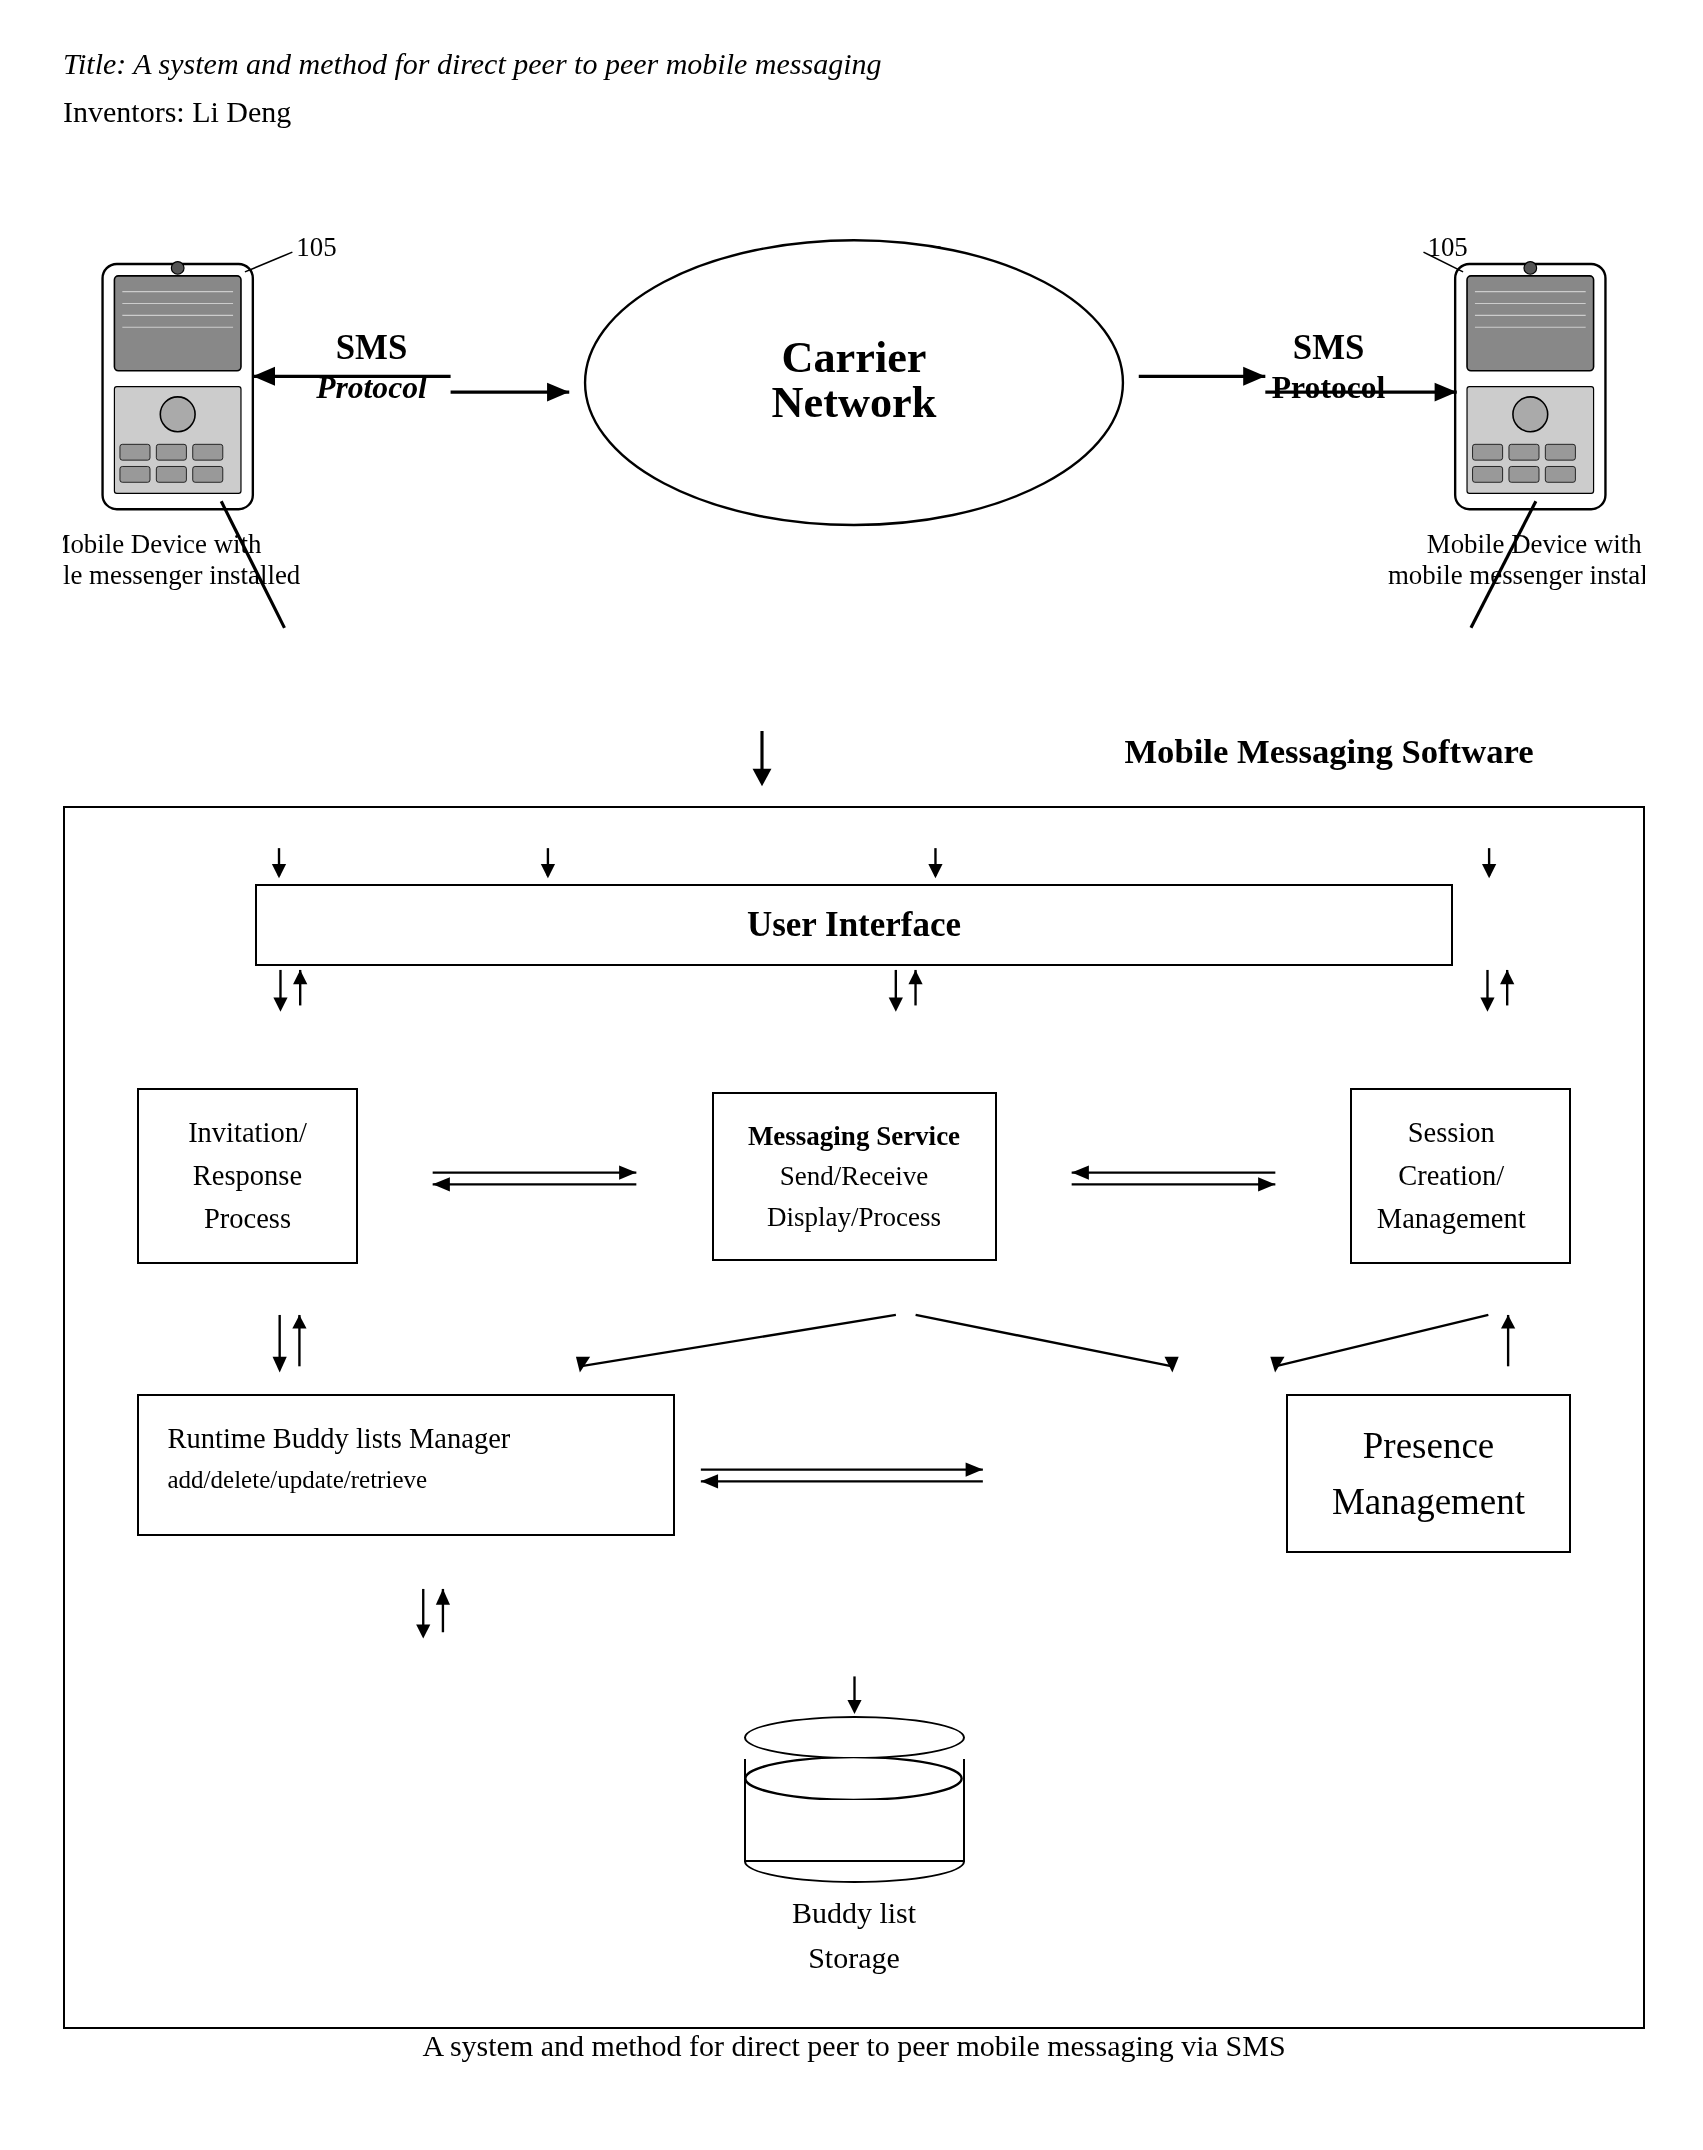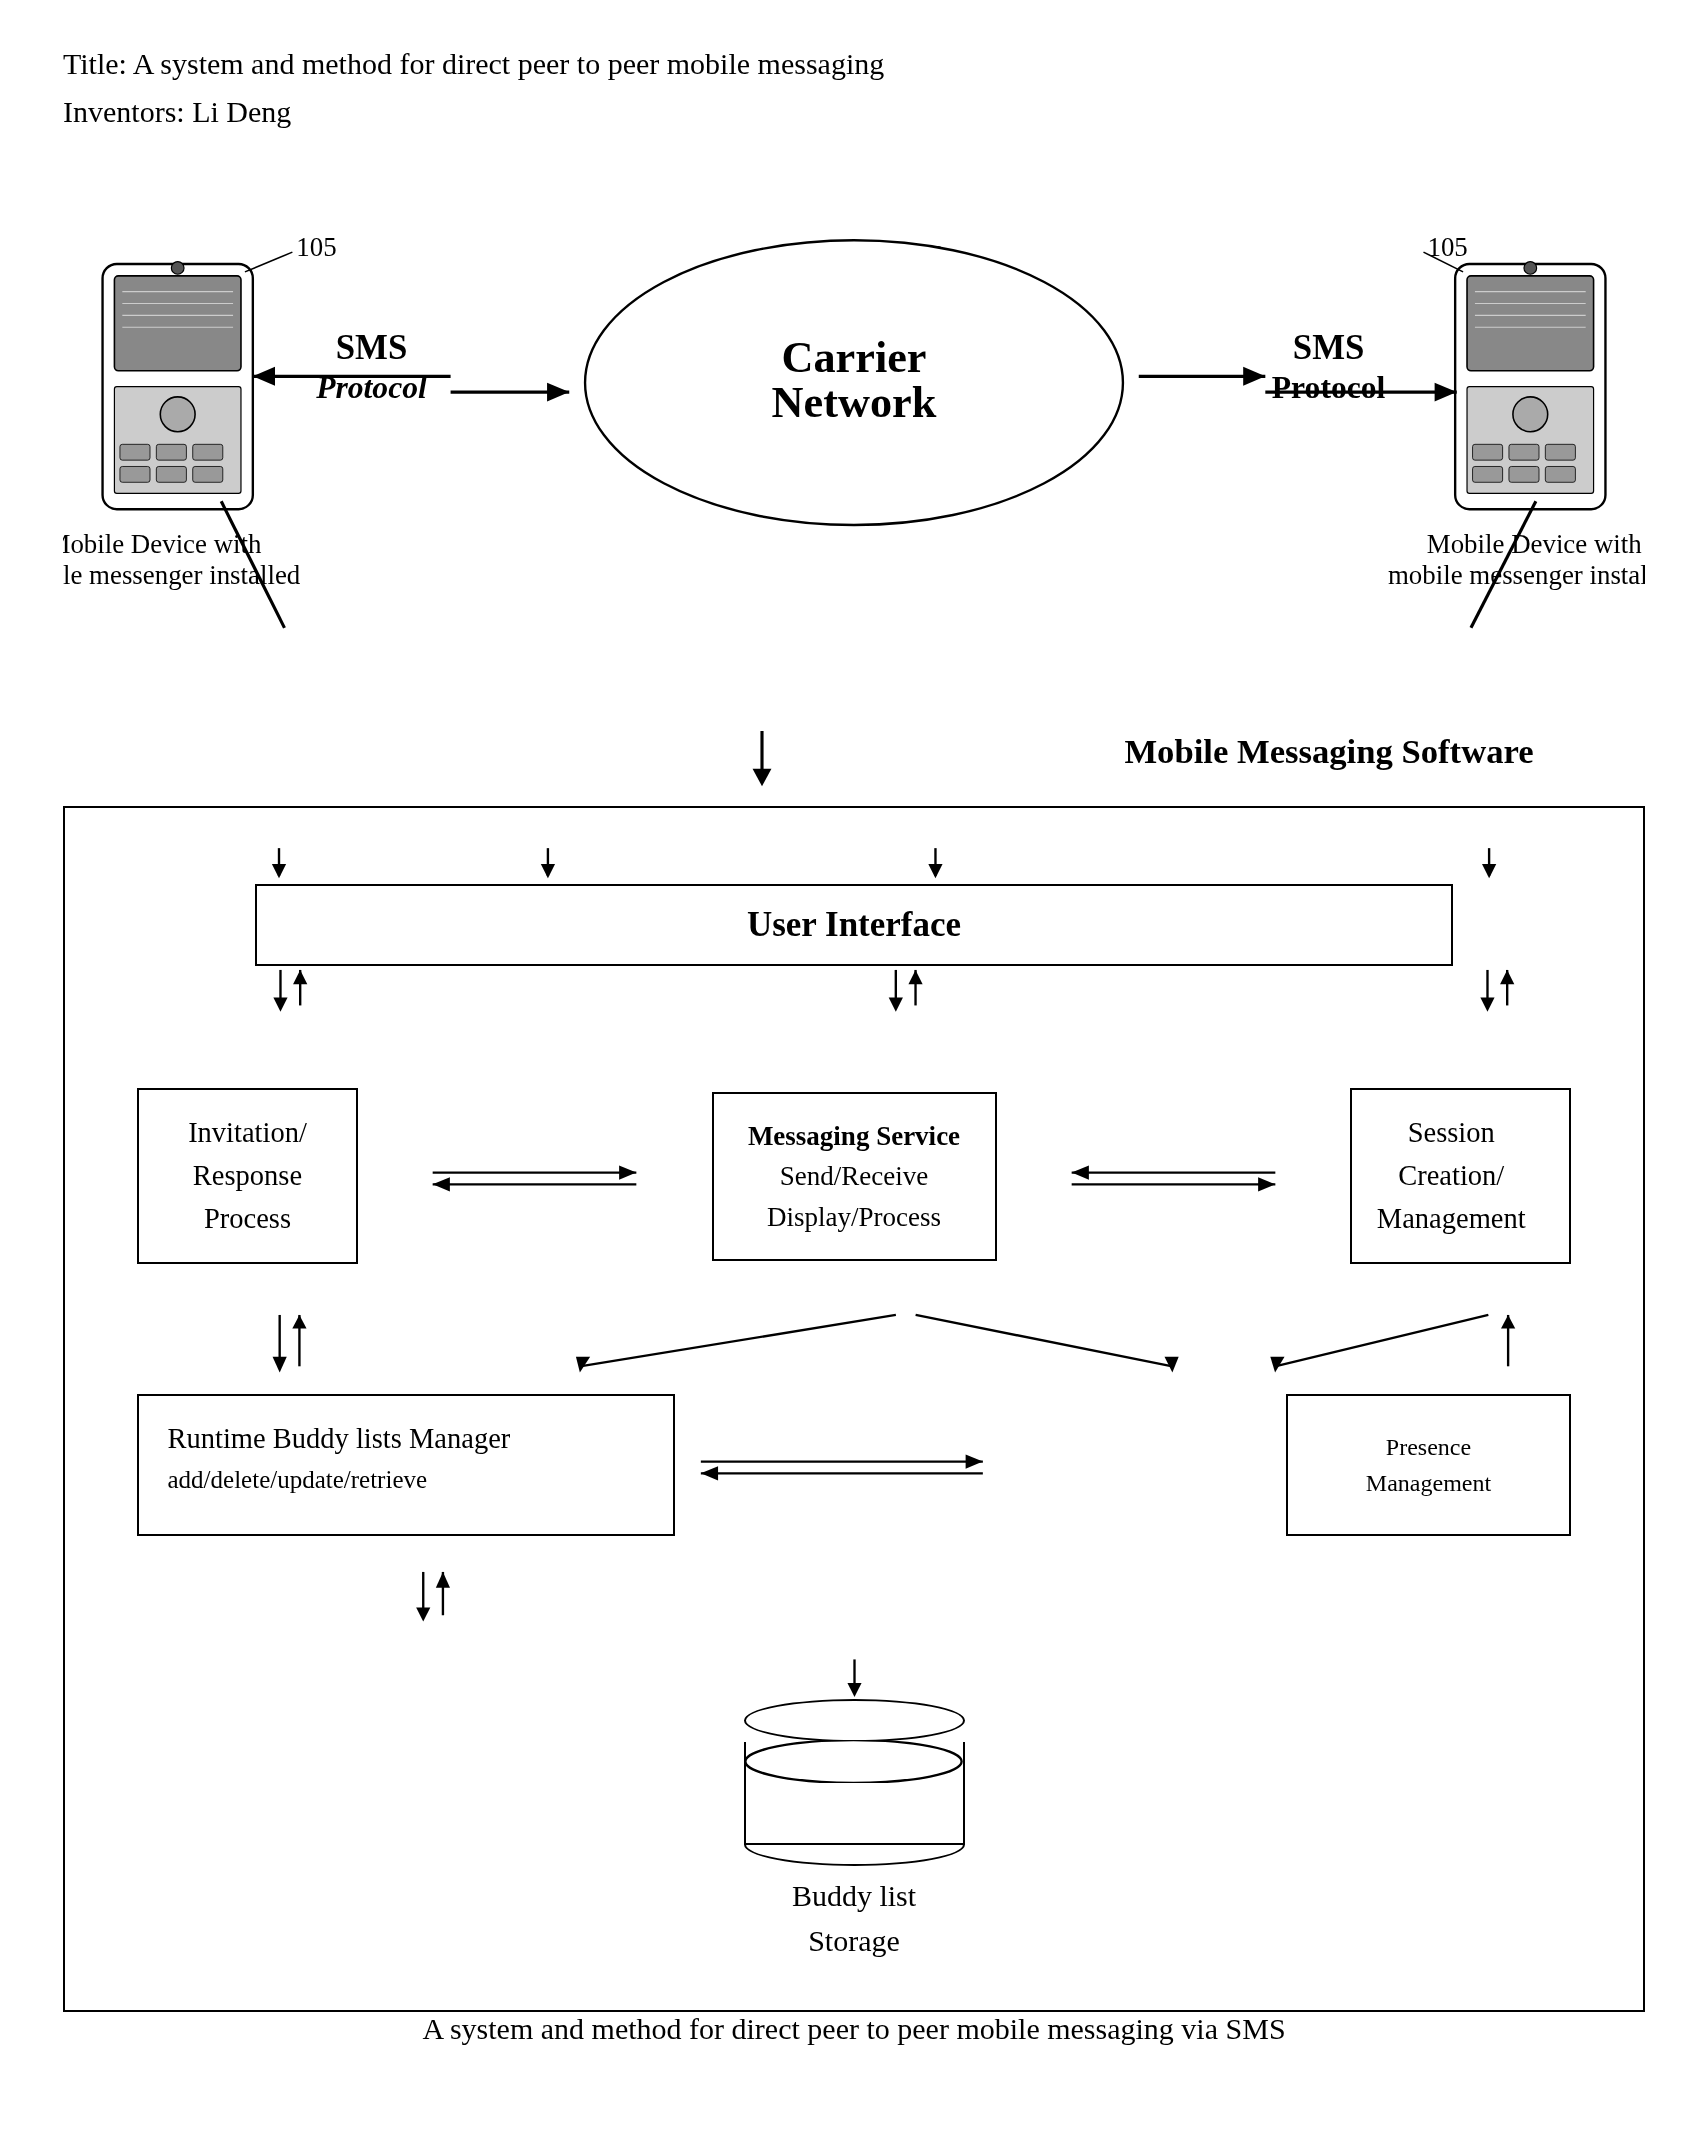--- a/index.html
+++ b/index.html
@@ -8,20 +8,21 @@
       font-family: 'Times New Roman', Times, serif;
       width: 1704px;
       min-height: 2151px;
       padding: 47px 63px;
       color: #000;
     }
 
     .title-line {
       font-size: 30px;
       margin-bottom: 14.2px;
+      font-style: italic;
     }
     .inventor-line {
       font-size: 30px;
       margin-bottom: 40px;
     }
 
     
     .diagram-container {
       position: relative;
       width: 1582px;
@@ -94,21 +95,21 @@
       font-size: 28.5px;
       text-align: left;
       line-height: 1.5;
       min-width: 380px;
       min-height: 142px;
     }
 
     .presence-box {
       border: 2.4px solid #000;
       padding: 22px 28.5px;
-      font-size: 24px;
+      font-size: 37px;
       text-align: center;
       line-height: 1.5;
       min-width: 221px;
       min-height: 142px;
       display: flex;
       align-items: center;
       justify-content: center;
     }
 
     

